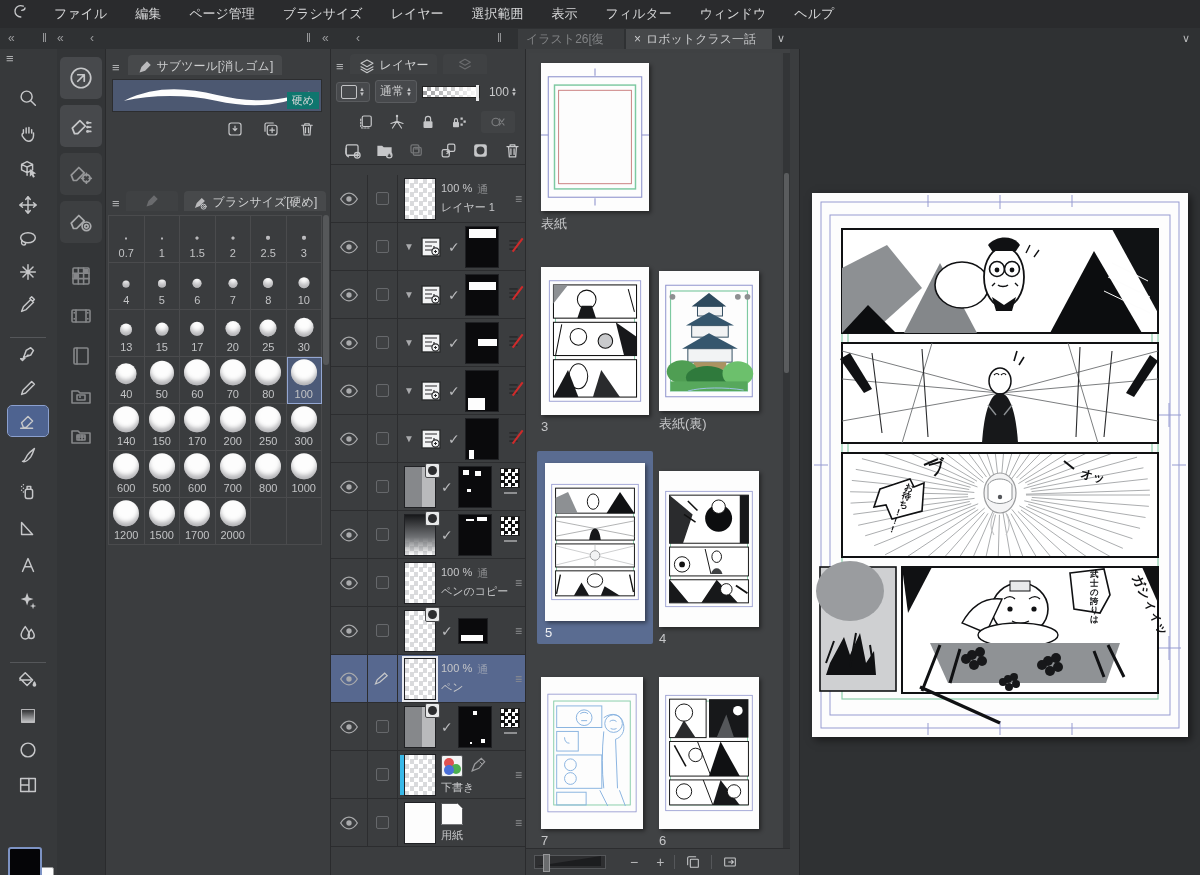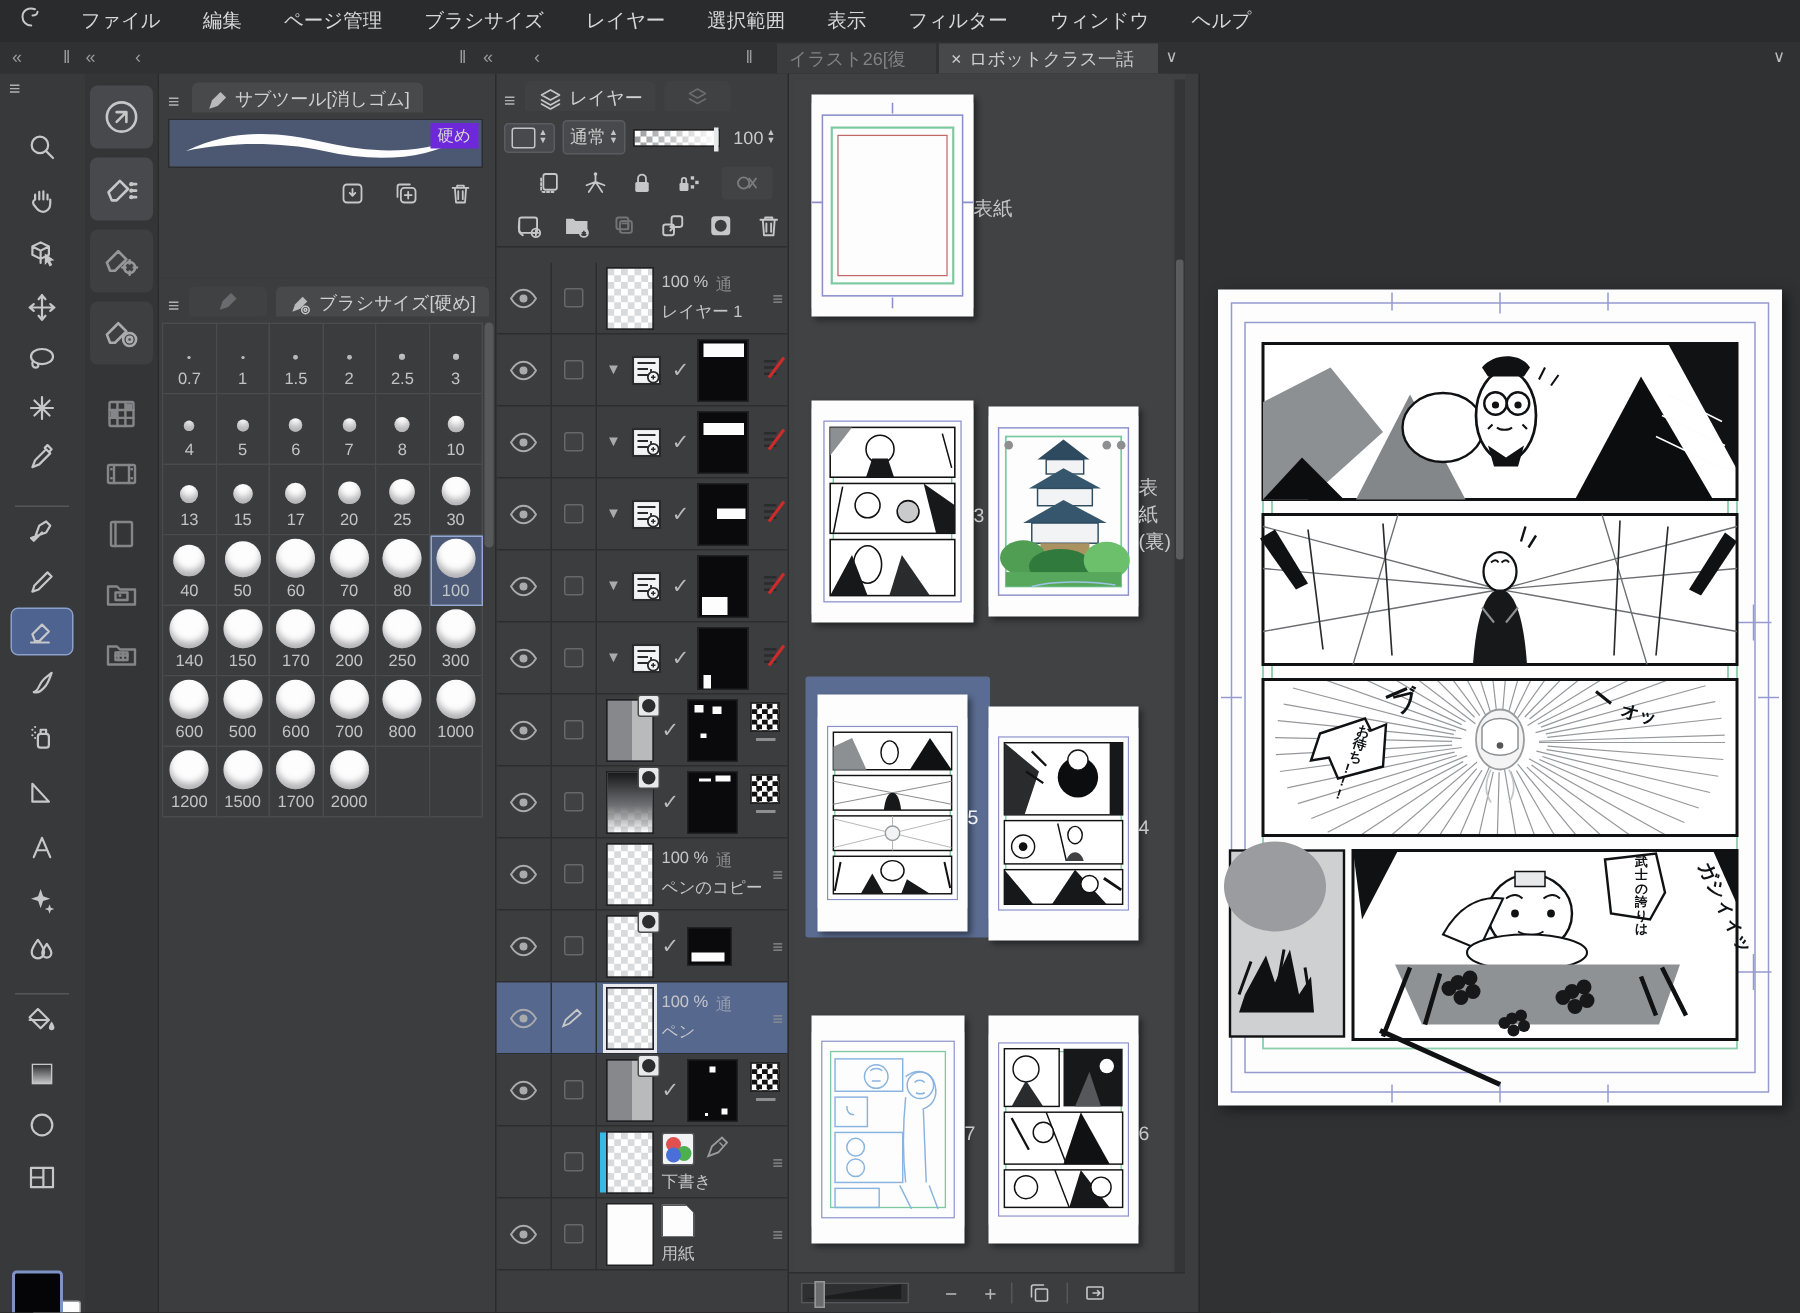--- a/index.html
+++ b/index.html
@@ -56,21 +56,21 @@
 
   
   #subtool { position:absolute; left:105px; top:49px; width:225px; height:136px; background:#3b3d3f;
              border-left:1px solid #2a2b2d; }
   #subtool-head { display:flex; align-items:flex-end; gap:8px; height:26px; padding:3px 0 0 6px; }
   #subtool-sel { margin:4px 6px 0 6px; height:26px; display:flex; align-items:center; gap:8px;
                  background:#5b6d91; border-radius:3px; padding:0 8px; width:172px; color:#f0f1f3; }
   #stroke-box { position:relative; margin:4px 6px 0 6px; height:33px; width:210px;
                 background:#4c5871; border:1px solid #2c2d2f; }
   #stroke-box svg { width:100%; height:100%; }
-  #stroke-label { position:absolute; right:2px; bottom:12px; background:#6d28d9; color:#d5d6d7;
+  #stroke-label { position:absolute; right:2px; bottom:2px; background:#0f766e; color:#d5d6d7;
                   font-size:11px; padding:1px 5px; }
   #subtool-foot { display:flex; justify-content:flex-end; gap:18px; padding:8px 14px 0 0; }
   #subtool-foot svg { width:18px; height:18px; }
 
   
   #brushpanel { position:absolute; left:105px; top:185px; width:225px; height:690px; background:#3b3d3f;
                 border-left:1px solid #2a2b2d; }
   #brush-head { display:flex; align-items:flex-end; gap:6px; height:26px; padding:3px 0 0 6px; }
   .tab-ghost { width:52px; height:20px; background:#434547; border-radius:4px 4px 0 0;
                display:flex; align-items:center; justify-content:center; opacity:.55; }
@@ -158,21 +158,21 @@
   .draft-ic { width:20px; height:20px; }
   .paper-ic { width:22px; height:22px; background:#fdfdfd; border:1px solid #55575a; position:relative; flex:0 0 auto;
               clip-path:polygon(0 0, 70% 0, 100% 30%, 100% 100%, 0 100%); }
 
   
   #pagespanel { position:absolute; left:525px; top:49px; width:265px; height:826px; background:#3f4143;
                 border-left:1px solid #2a2b2d; }
   #pages-scroll { position:absolute; left:3px; top:4px; width:252px; height:795px; background:#404244; overflow:hidden; }
   #pages-sb { position:absolute; right:0px; top:4px; width:7px; height:795px; background:#333537; }
   #pages-sb .th { position:absolute; left:1px; top:120px; width:5px; height:200px; background:#5a5c5e; border-radius:2px; }
-  .page-cell { position:absolute; display:flex; flex-direction:row; align-items:center; }
+  .page-cell { position:absolute; display:flex; flex-direction:column; }
   .page-cell.sel { background:#5a6c91; border-radius:2px; }
   .page-thumb { background:#fdfdfd; box-shadow:2px 2px 4px rgba(0,0,0,.45); }
   .page-label { font-size:13px; color:#c5c6c8; margin-top:4px; }
   .page-cell.sel .page-label { color:#f0f1f4; }
   #pages-bottom { position:absolute; left:0; bottom:0; width:265px; height:27px; background:#3b3d3f;
                   display:flex; align-items:center; gap:10px; padding-left:8px; border-top:1px solid #2c2d2f; }
   #zoom-slider { position:relative; width:72px; height:14px; background:#2e2f31; border:1px solid #55575a; }
   #zoom-ramp { position:absolute; left:2px; bottom:2px; width:64px; height:10px; background:#1c1d1f;
                clip-path:polygon(0 100%, 100% 0, 100% 100%); }
   #zoom-handle { position:absolute; left:8px; top:-2px; width:7px; height:18px; background:#6a6c6e; border:1px solid #97989a; }

